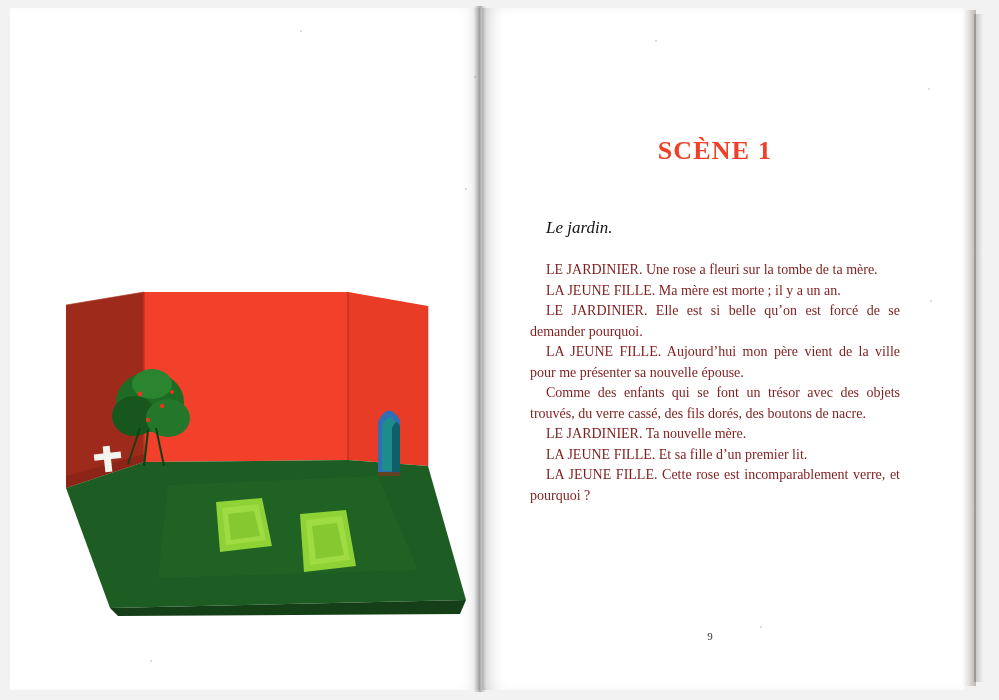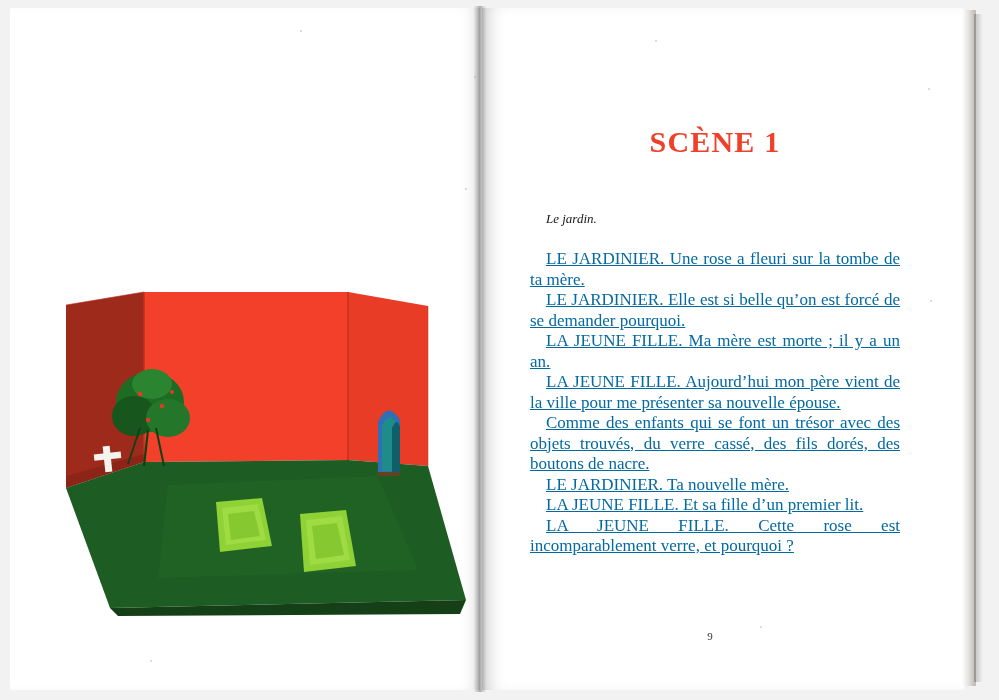--- a/index.html
+++ b/index.html
@@ -92,41 +92,40 @@
 
   
   #text-column {
     position: absolute;
     left: 530px;
     top: 120px;
     width: 370px;
   }
   #scene-title {
     color: #f0402a;
-    font-size: 30px;
+    font-size: 26px;
     letter-spacing: 1.2px;
     text-align: center;
-    margin: 5px 0 52px 0;
+    margin: 16px 0 52px 0;
     font-family: "Liberation Serif", serif;
   }
   #stage-direction {
     font-style: italic;
-    font-size: 13px;
+    font-size: 17px;
     color: #141414;
     margin: 0 0 22px 16px;
   }
   .para {
-    font-size: 17px;
+    font-size: 14px;
     line-height: 20.5px;
-    color: #0369a1;
+    color: #7f1d1d;
     margin: 0;
     text-align: justify;
     text-indent: 16px;
     hyphens: manual;
-    text-decoration: underline;
   }
   #page-number {
     position: absolute;
     left: 680px;
     top: 630px;
     width: 60px;
     text-align: center;
     font-size: 11px;
     color: #333;
   }
@@ -213,22 +212,22 @@
       <path d="M18,35 L96,22" stroke="#b33020" stroke-width="1" fill="none" opacity="0.6"></path>
       <path d="M380,36 L380,196" stroke="#c0301f" stroke-width="1" fill="none" opacity="0.5"></path>
     </svg>
   </div>
 
   <div id="text-column">
     <h1 id="scene-title">SCÈNE 1</h1>
     <p id="stage-direction">Le jardin.</p>
 
     <p class="para">LE JARDINIER. Une rose a fleuri sur la tombe de ta mère.</p>
+    <p class="para">LA JEUNE FILLE. Ma mère est morte ; il y a un an.</p>
     <p class="para">LE JARDINIER. Elle est si belle qu’on est forcé de se demander pourquoi.</p>
-    <p class="para">LA JEUNE FILLE. Ma mère est morte ; il y a un an.</p>
     <p class="para">LA JEUNE FILLE. Aujourd’hui mon père vient de la ville pour me présenter sa nouvelle épouse.</p>
     <p class="para">Comme des enfants qui se font un trésor avec des objets trouvés, du verre cassé, des fils dorés, des boutons de nacre.</p>
     <p class="para">LE JARDINIER. Ta nouvelle mère.</p>
     <p class="para">LA JEUNE FILLE. Et sa fille d’un premier lit.</p>
     <p class="para">LA JEUNE FILLE. Cette rose est incomparablement verre, et pourquoi ?</p>
   </div>
 
   <div id="page-number">9</div>
 
 </div>

